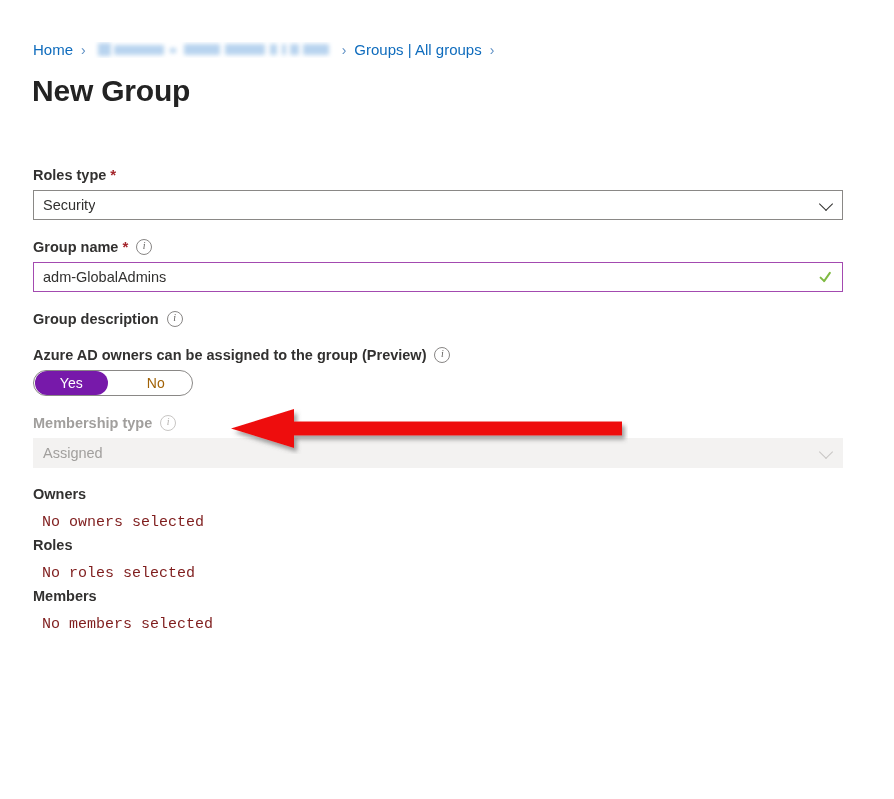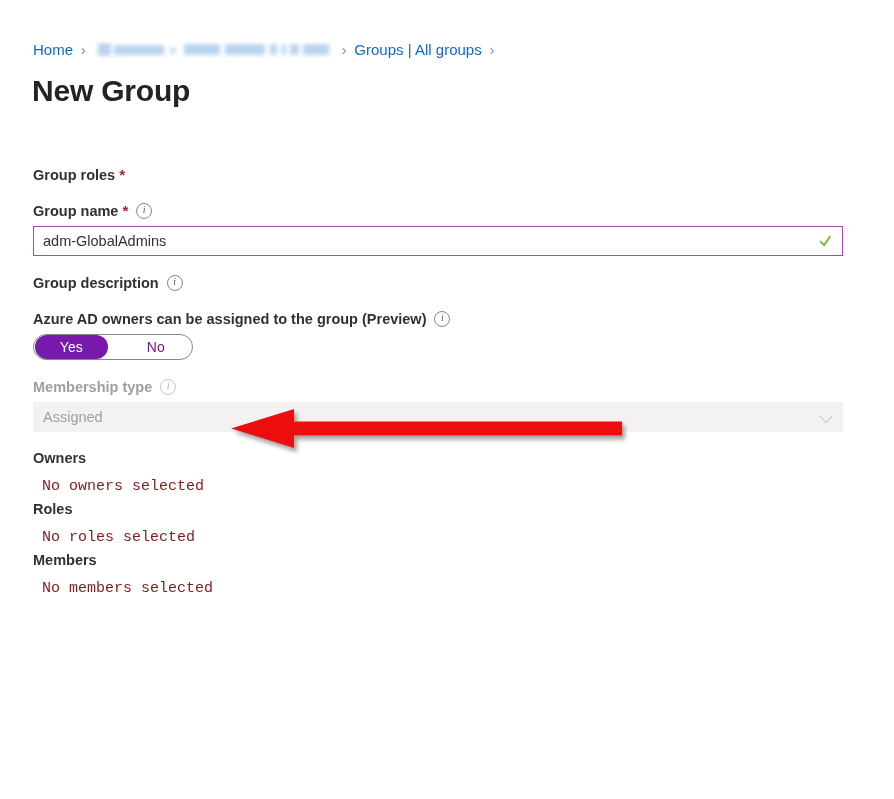--- a/index.html
+++ b/index.html
@@ -178,21 +178,21 @@
     padding: 0;
     box-sizing: border-box;
     width: 160px;
     gap: 12px;
   }
   .toggle-opt {
     flex: 1;
     text-align: center;
     font-size: 14px;
     line-height: 24px;
-    color: #701a75;
+    color: #a16207;
     cursor: pointer;
     border-radius: 13px;
     height: 24px;
     margin: 0;
   }
   .toggle-opt.on {
     background: #7719aa;
     color: #ffffff;
     font-weight: 400;
     margin: 0 0 0 1px;
@@ -246,22 +246,26 @@
   <span class="bc-link">Groups | All groups</span>
   <span class="bc-sep">›</span>
 </div>
 
 <div class="page-title">New Group</div>
 
 <div class="form">
 
   <div class="field">
     <div class="field-label">
-      <span>Group roles</span>
+      <span>Roles type</span>
       <span class="req-star">*</span>
+    </div>
+    <div class="control">
+      <span class="value">Security</span>
+      <span class="chevron"></span>
     </div>
   </div>
 
   <div class="field">
     <div class="field-label">
       <span>Group name</span>
       <span class="req-star">*</span>
       <span class="info-icon"></span>
     </div>
     <div class="control valid">

